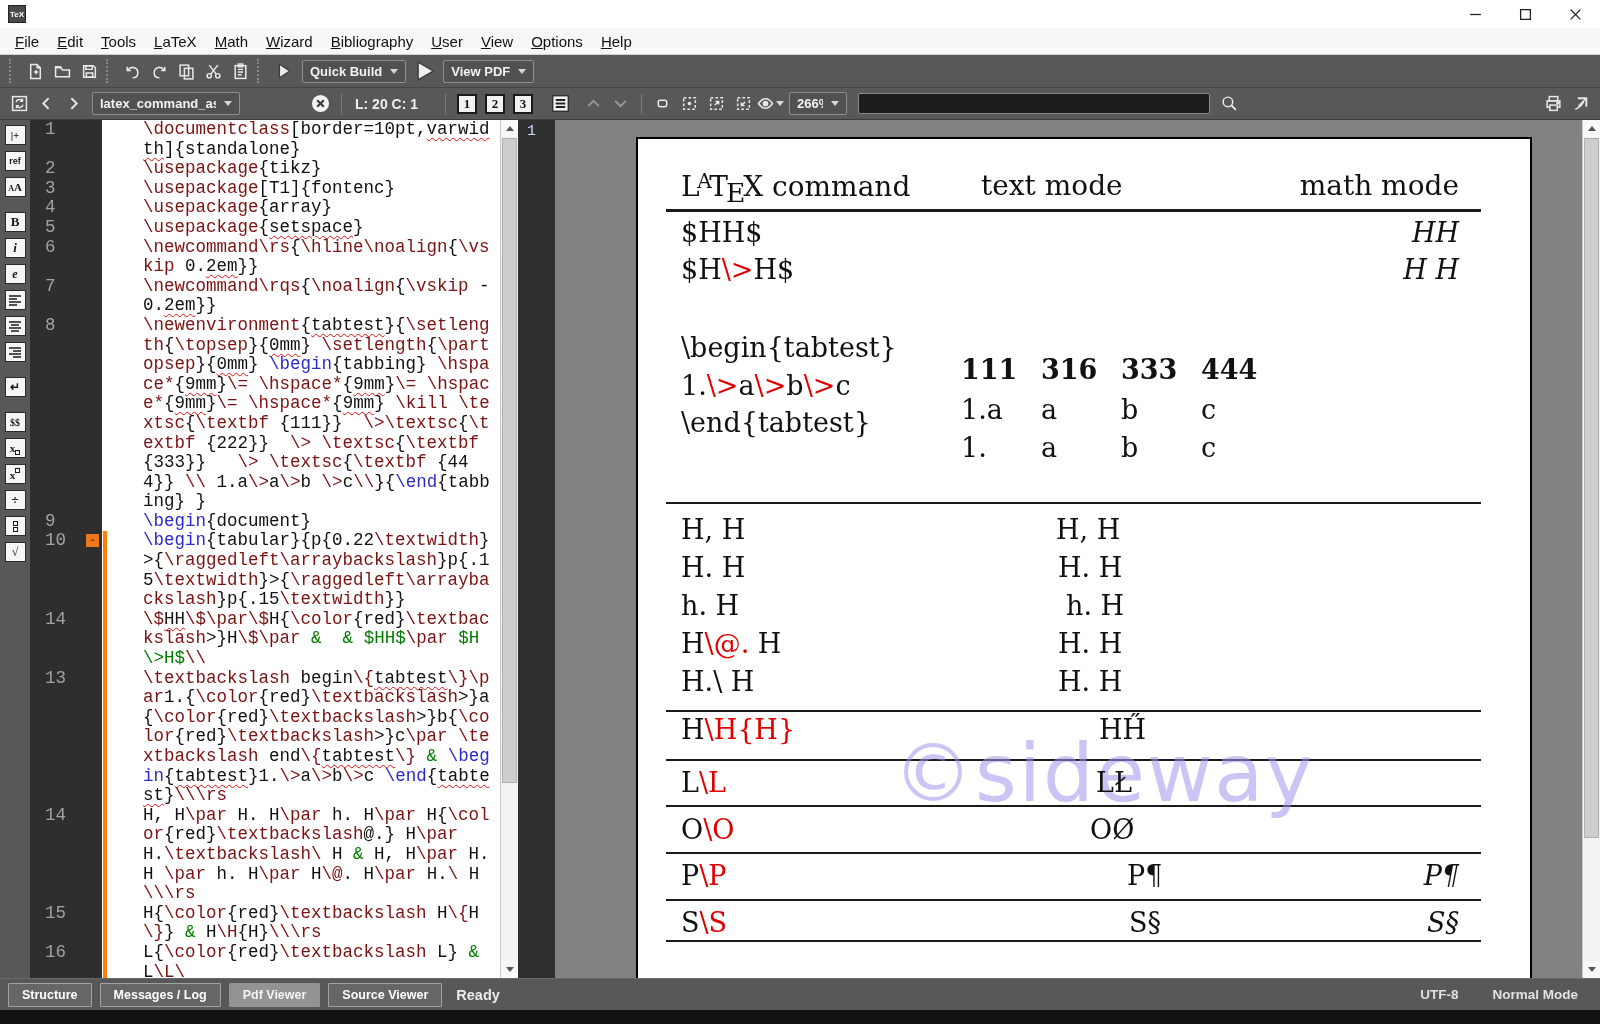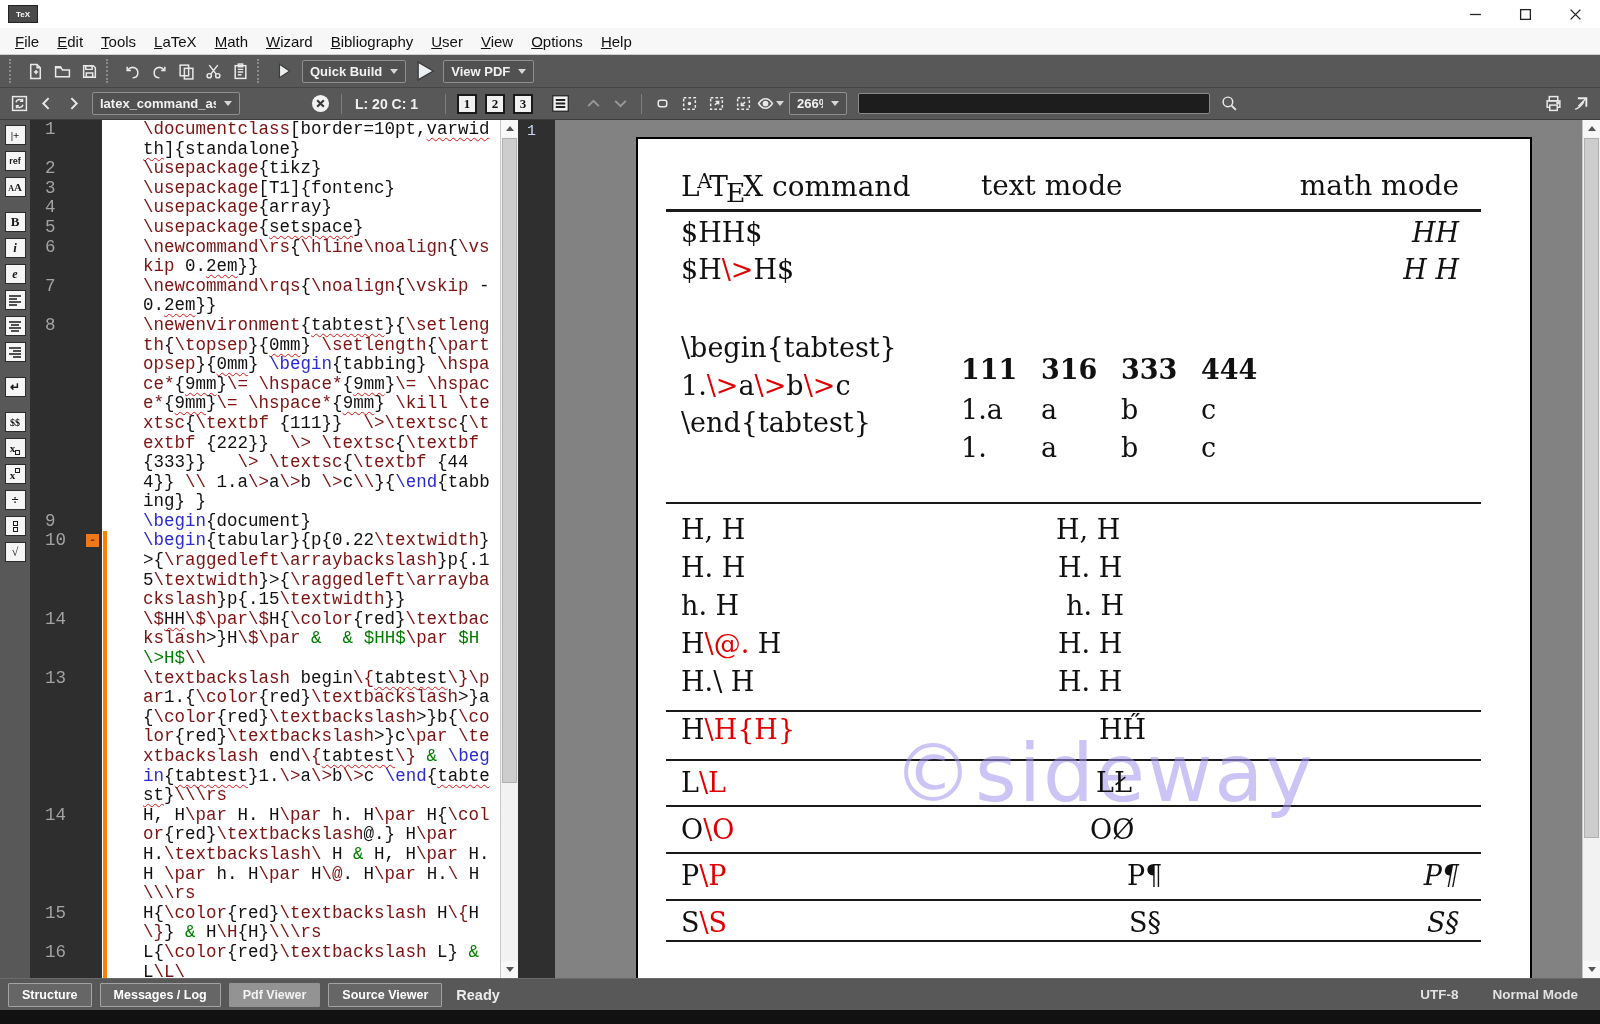--- a/index.html
+++ b/index.html
@@ -2,21 +2,21 @@
 <html><head>
 <meta charset="utf-8">
 <style>
   * { box-sizing: border-box; }
   html,body { margin:0; padding:0; width:1600px; height:1024px; overflow:hidden;
               font-family:"Liberation Sans", sans-serif; background:#000; }
   .app { width:1600px; height:1024px; display:flex; flex-direction:column; background:#fff; }
 
   
   .titlebar { height:28px; background:#ffffff; display:flex; align-items:center; padding-left:8px; flex:0 0 auto; }
-  .tex-ico { width:30px; height:18px; background:#4a4a4a; color:#fff; font-size:8px; font-weight:bold;
+  .tex-ico { width:18px; height:18px; background:#4a4a4a; color:#fff; font-size:8px; font-weight:bold;
              display:flex; align-items:center; justify-content:center; margin-right:8px; border:1px solid #222; }
   .title-text { font-size:14px; color:#111; }
   .win-btns { margin-left:auto; display:flex; height:100%; }
   .win-btn { width:50px; height:100%; display:flex; align-items:center; justify-content:center; color:#222; }
 
   
   .menubar { height:27px; background:#f7f7f7; display:flex; align-items:center; padding-left:6px;
              border-bottom:1px solid #cfcfcf; flex:0 0 auto; }
   .menu-item { font-size:15px; color:#111; padding:0 9px; }
   .menu-item u { text-decoration:underline; }

